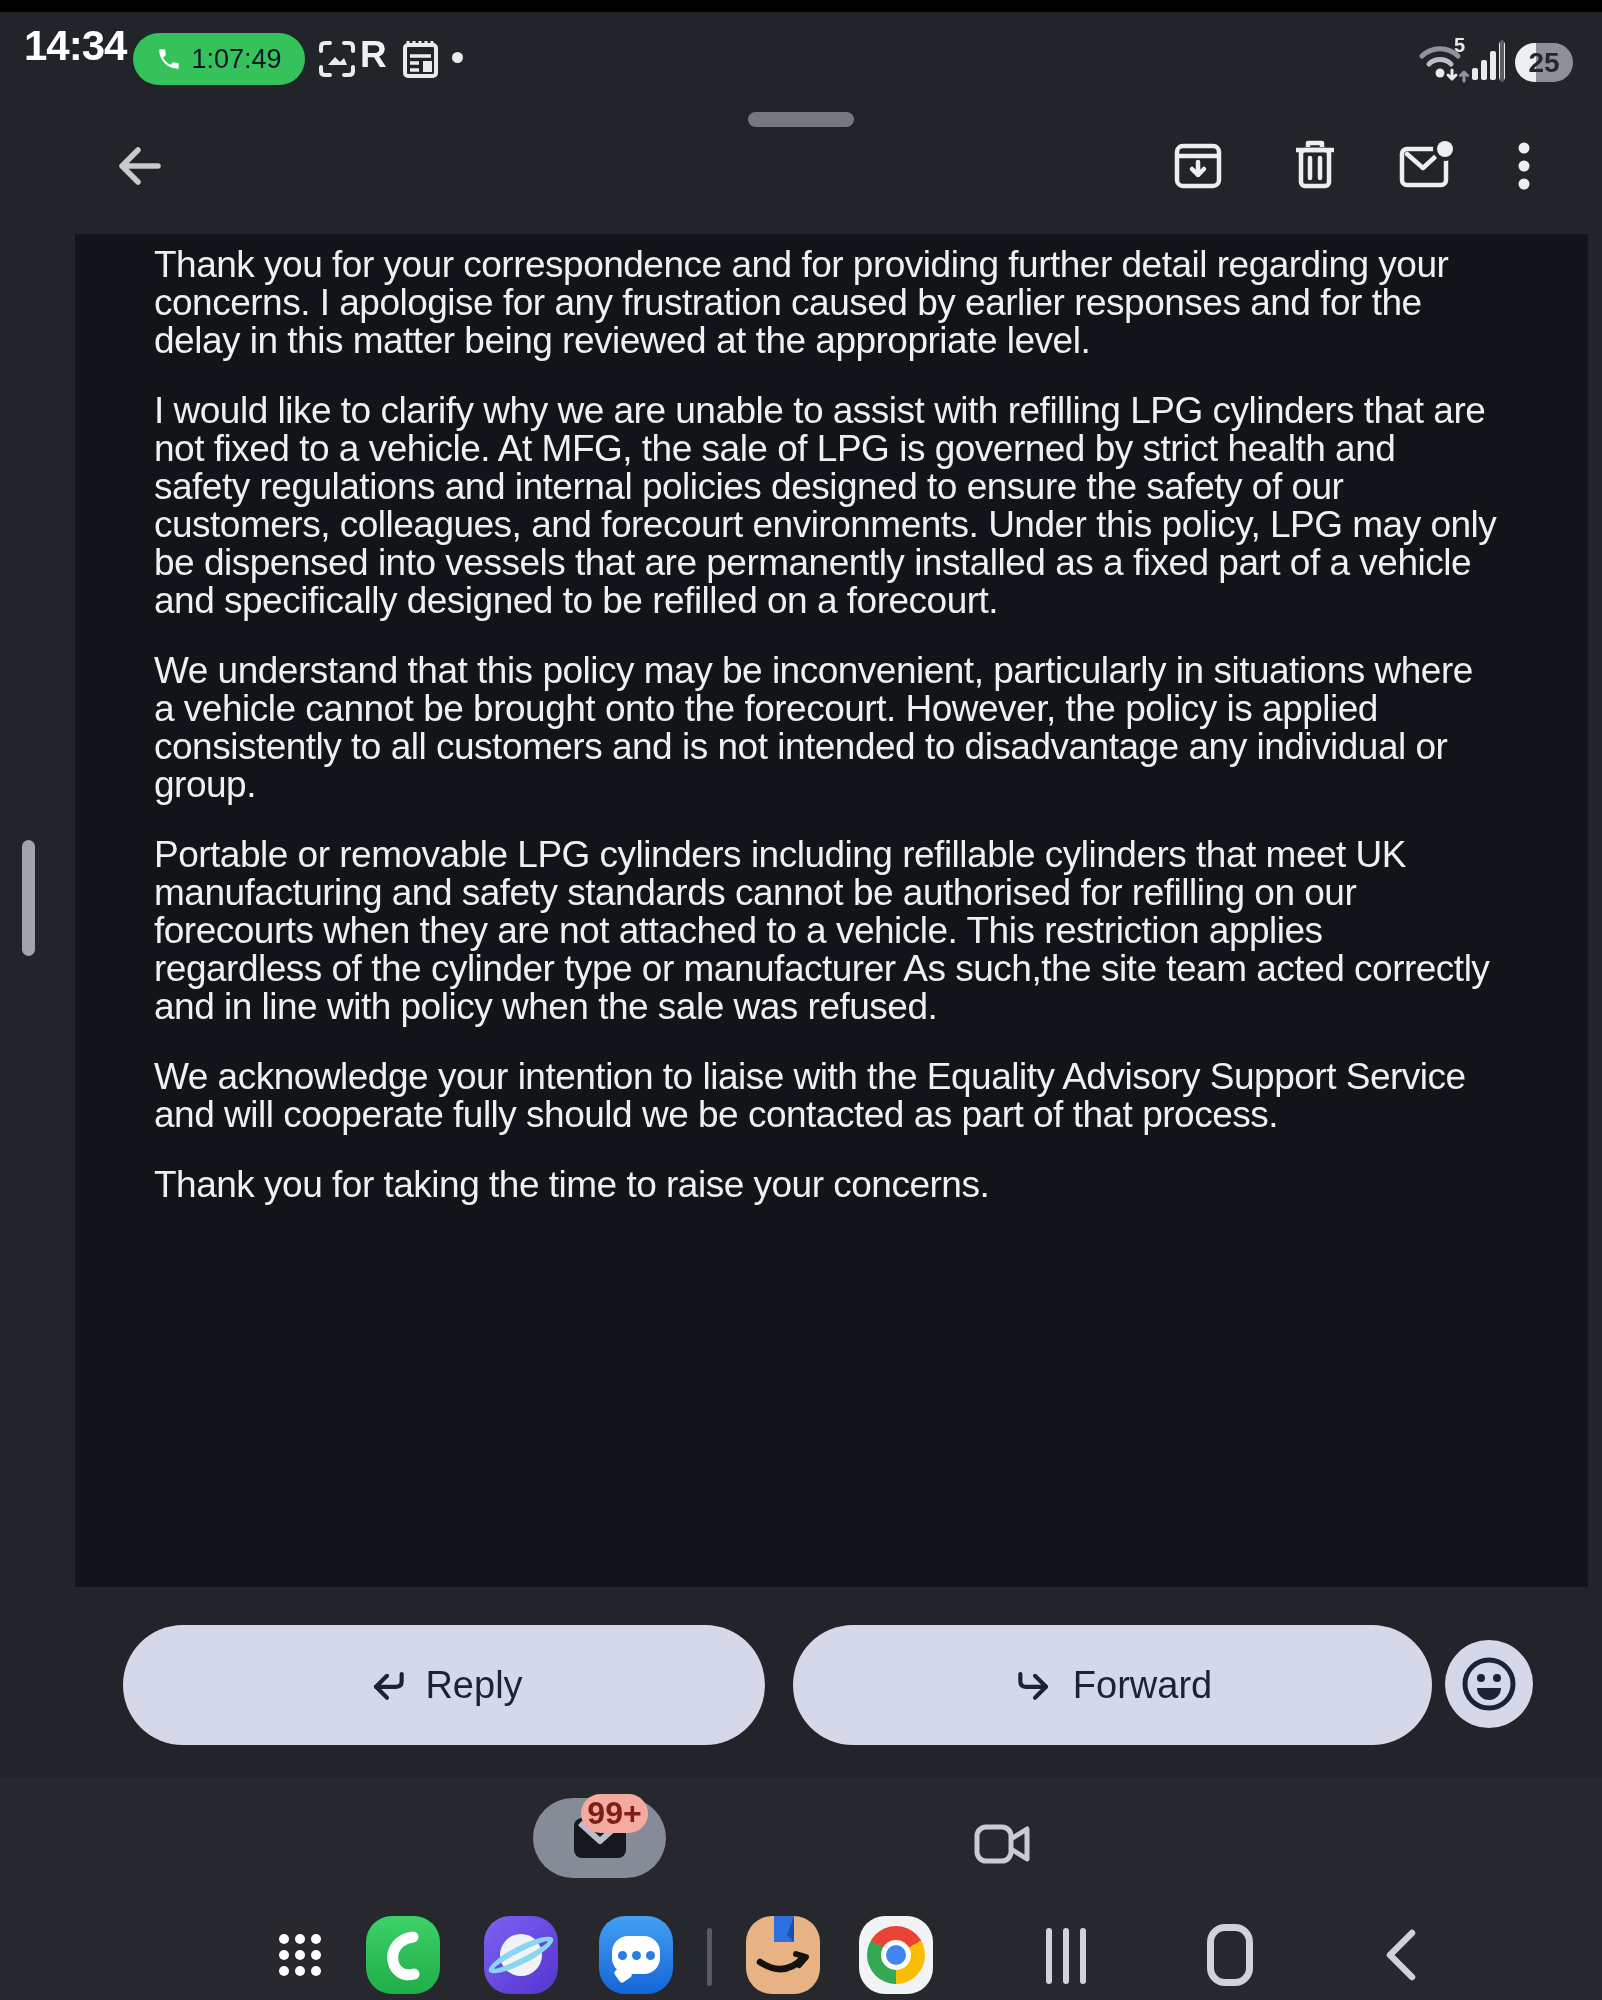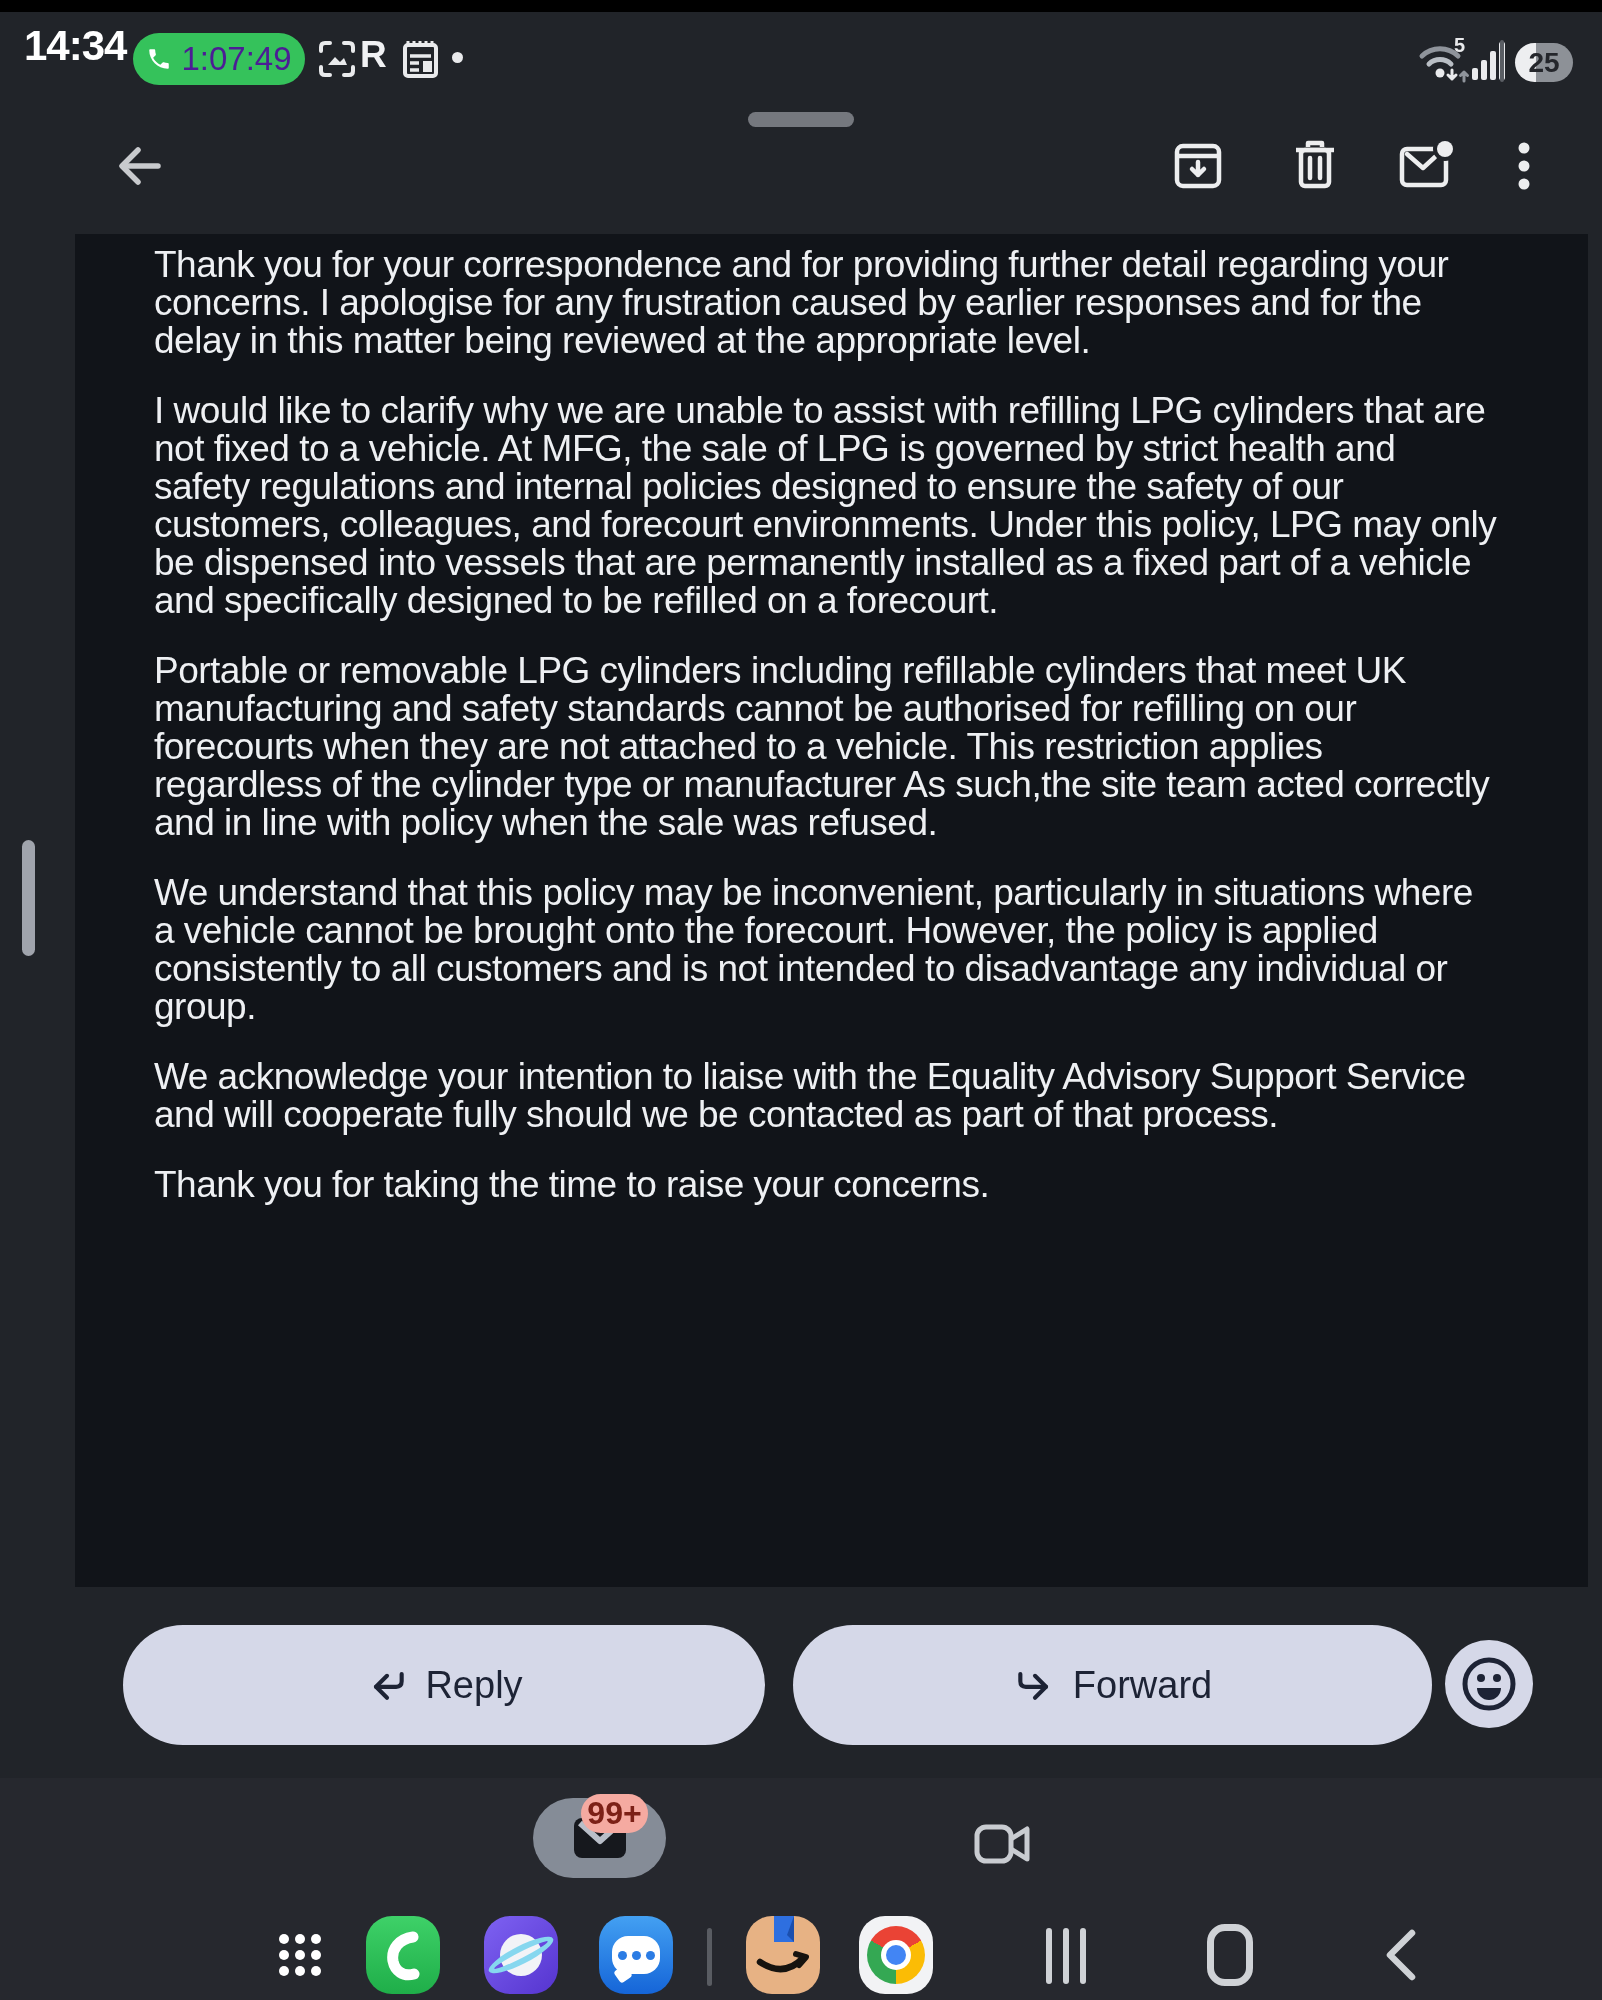--- a/index.html
+++ b/index.html
@@ -7,21 +7,21 @@
     position:relative;width:1602px;height:2000px;overflow:hidden;
     background:#212429;font-family:"Liberation Sans",sans-serif;margin-top:12px;
     -webkit-font-smoothing:antialiased;
   }
   .abs{position:absolute;}
 
   
   .sb-time{left:24px;top:10px;font-size:42px;font-weight:bold;color:#fff;letter-spacing:-1px;}
   .call-pill{left:133px;top:21px;width:172px;height:52px;border-radius:27px;background:#35c25b;
     display:flex;align-items:center;justify-content:center;gap:9px;}
-  .call-pill span{color:#4c1d95;font-size:33px;}
+  .call-pill span{color:#0f172a;font-size:27px;}
   .sb-ico{color:#e9eaec;}
   .sb-r{left:360px;top:22px;font-size:37px;font-weight:800;color:#f0f1f3;}
   .sb-dot{left:452px;top:40px;width:11px;height:11px;border-radius:50%;background:#e9eaec;}
   .battery{left:1515px;top:31px;width:58px;height:39px;border-radius:20px;
     background:linear-gradient(to right,#edeef0 0 36%,#8d9197 36%);
     display:flex;align-items:center;justify-content:center;
     font-size:28px;font-weight:bold;color:#24262b;}
 
   
   .drag-handle{left:748px;top:100px;width:106px;height:15px;border-radius:8px;background:#75787e;}
@@ -183,22 +183,22 @@
     <svg width="16" height="52" viewBox="0 0 16 52" fill="#edeeef">
       <circle cx="8" cy="8" r="5.5"></circle>
         <circle cx="8" cy="26" r="5.5"></circle>
         <circle cx="8" cy="44" r="5.5"></circle>
     </svg>
   </span>
 
   <div class="abs email-body">
     <p>Thank you for your correspondence and for providing further detail regarding your concerns. I apologise for any frustration caused by earlier responses and for the delay in this matter being reviewed at the appropriate level.</p>
     <p>I would like to clarify why we are unable to assist with refilling LPG cylinders that are not fixed to a vehicle. At MFG, the sale of LPG is governed by strict health and safety regulations and internal policies designed to ensure the safety of our customers, colleagues, and forecourt environments. Under this policy, LPG may only be dispensed into vessels that are permanently installed as a fixed part of a vehicle and specifically designed to be refilled on a forecourt.</p>
+    <p>We understand that this policy may be inconvenient, particularly in situations where a vehicle cannot be brought onto the forecourt. However, the policy is applied consistently to all customers and is not intended to disadvantage any individual or group.</p>
     <p>Portable or removable LPG cylinders including refillable cylinders that meet UK manufacturing and safety standards cannot be authorised for refilling on our forecourts when they are not attached to a vehicle. This restriction applies regardless of the cylinder type or manufacturer As such,the site team acted correctly and in line with policy when the sale was refused.</p>
-    <p>We understand that this policy may be inconvenient, particularly in situations where a vehicle cannot be brought onto the forecourt. However, the policy is applied consistently to all customers and is not intended to disadvantage any individual or group.</p>
     <p>We acknowledge your intention to liaise with the Equality Advisory Support Service and will cooperate fully should we be contacted as part of that process.</p>
     <p>Thank you for taking the time to raise your concerns.</p>
   </div>
 
   <div class="abs edge-handle"></div>
 
   <div class="abs action-pill reply-btn">
     <span class="iconbtn">
       <svg width="44" height="44" viewBox="0 0 48 48" fill="none" stroke="#1d2335" stroke-width="4.5" stroke-linecap="round" stroke-linejoin="round">
         <path d="M24 14 L12 26 L24 38"></path>

